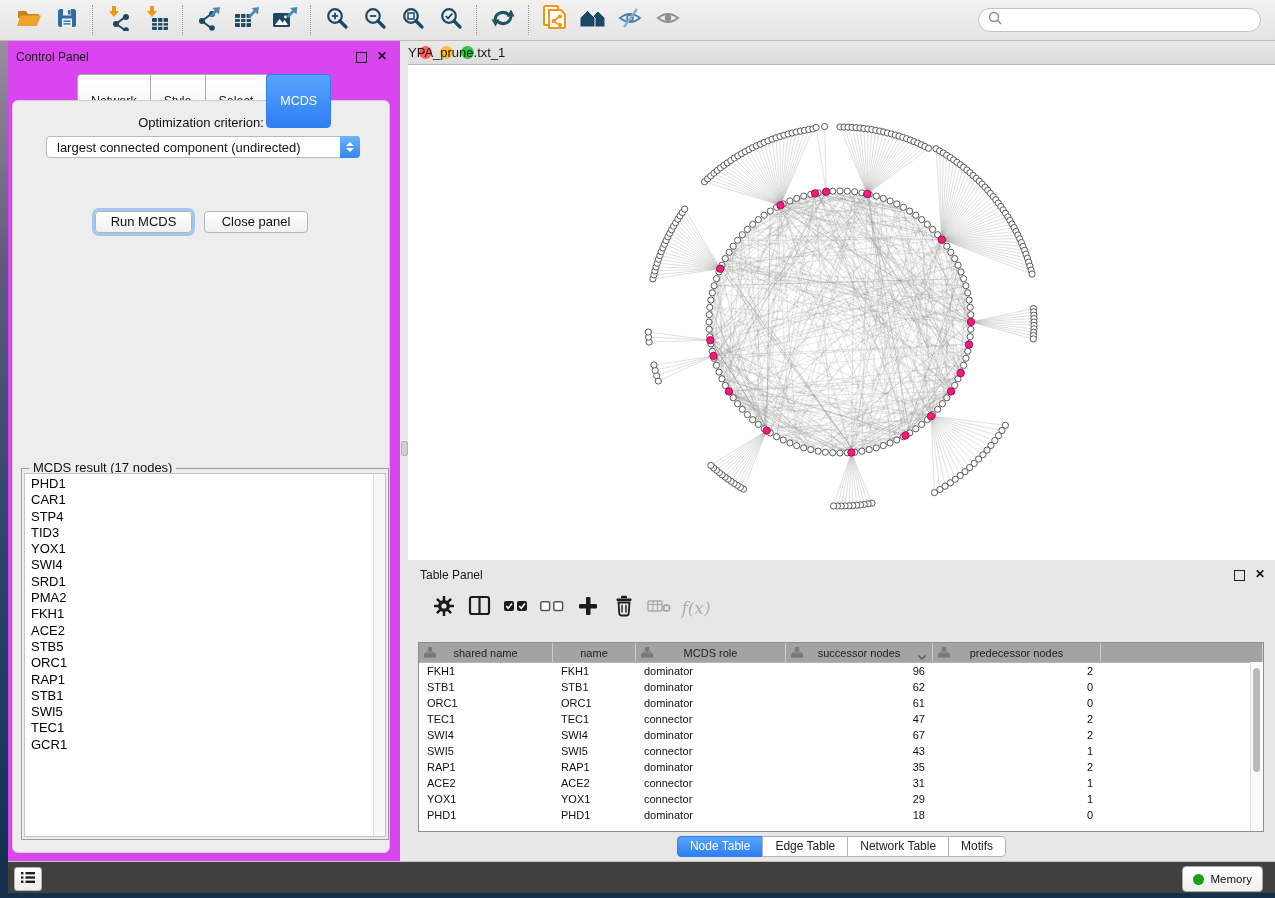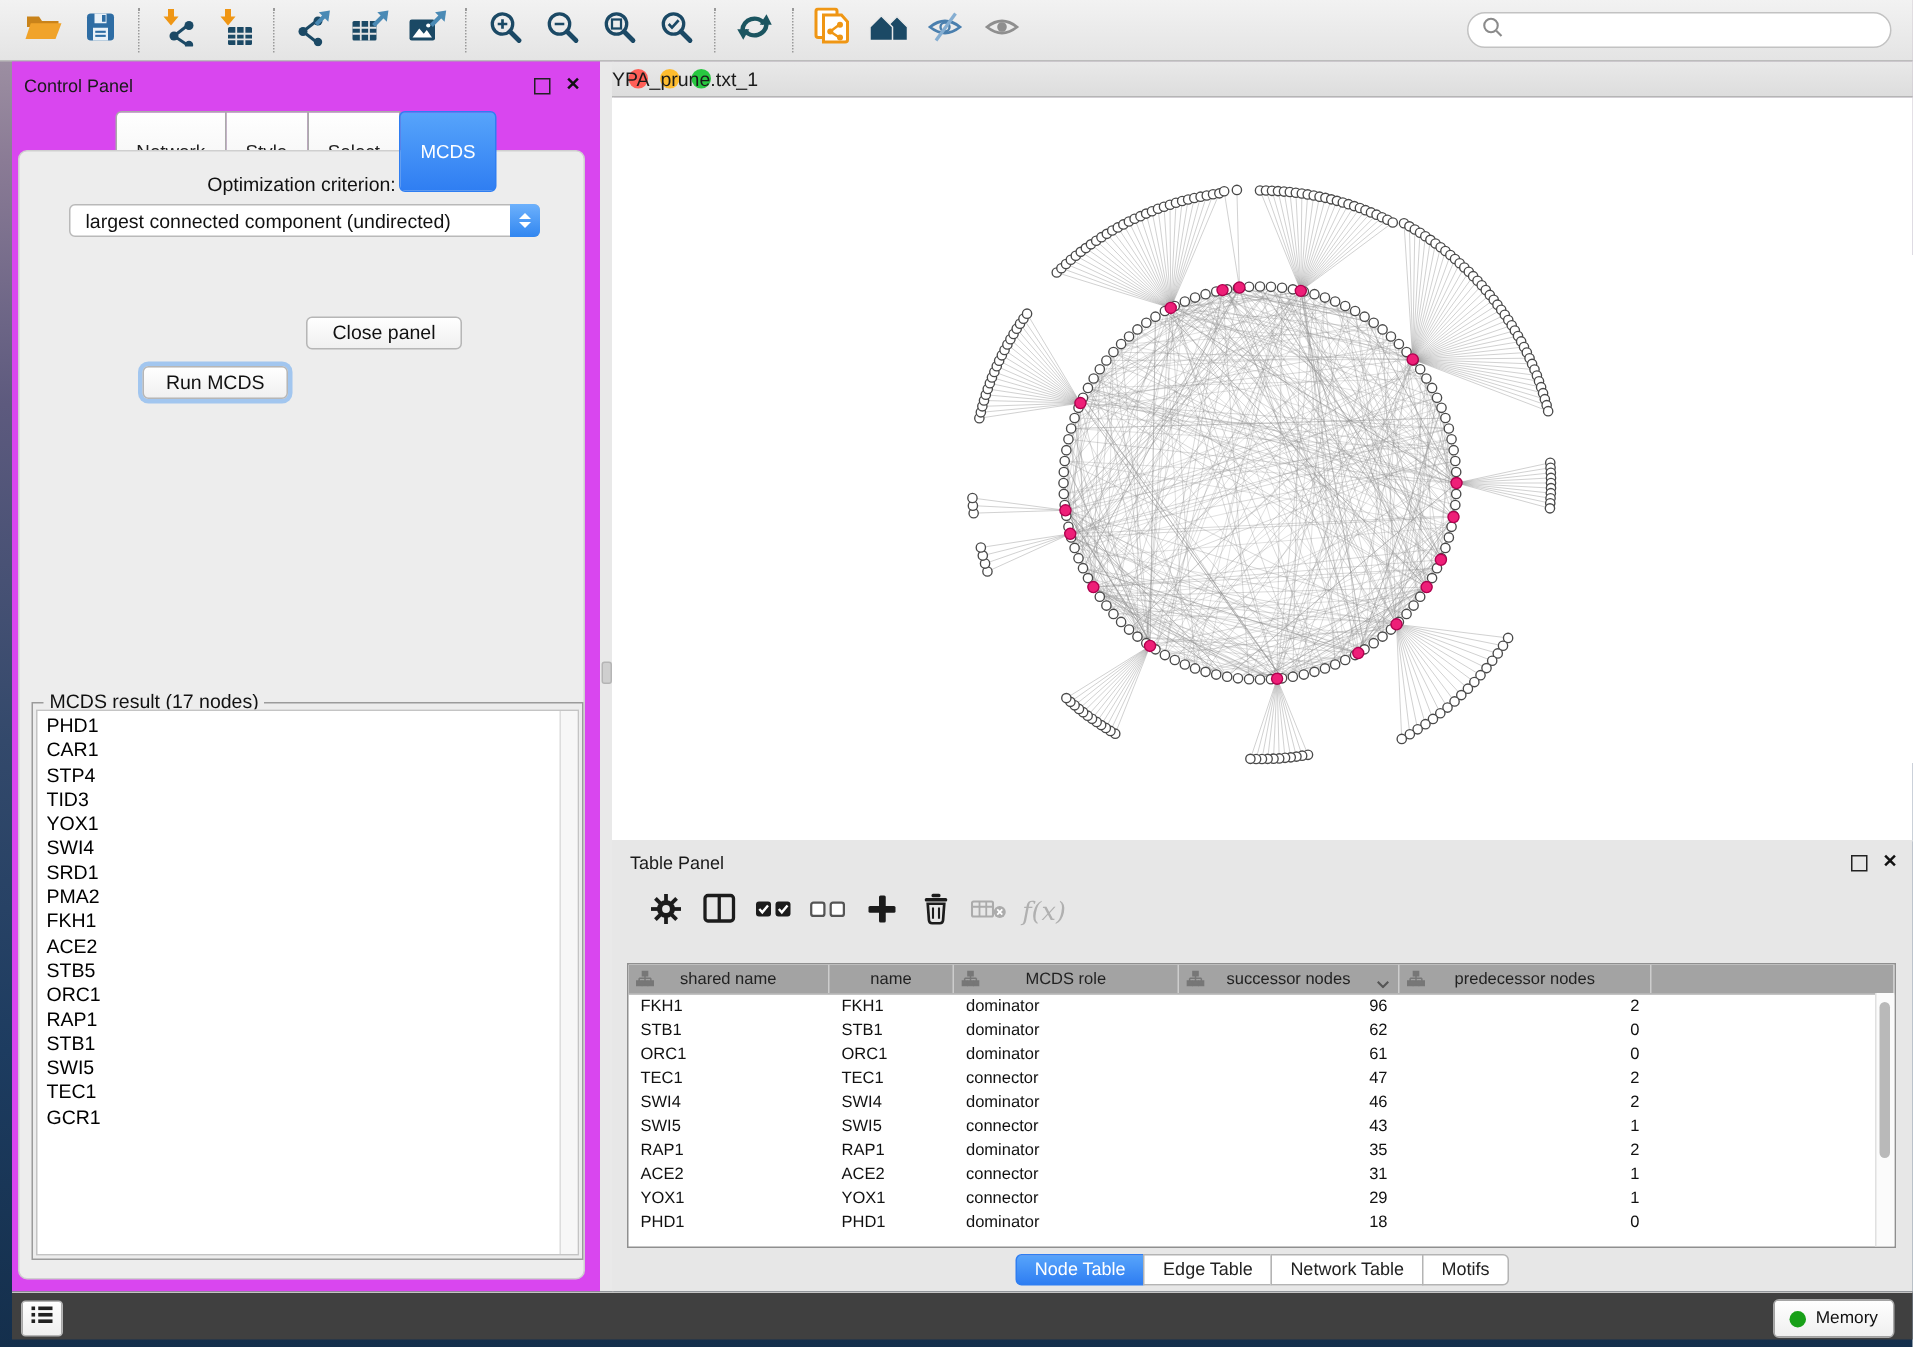--- a/index.html
+++ b/index.html
@@ -34,21 +34,21 @@
   .opt-label{position:absolute;left:0;top:14px;width:100%;text-align:center;font-size:13px;color:#111;}
   .opt-select{position:absolute;left:33px;top:35px;width:314px;height:22px;background:#fff;border:1px solid #b9b9b9;
     border-radius:4px;box-sizing:border-box;display:flex;align-items:center;}
   .opt-select .sel-text{flex:1;font-size:13px;color:#111;padding-left:10px;white-space:nowrap;}
   .sel-stepper{width:20px;height:22px;margin:-1px -1px 0 0;border-radius:0 4px 4px 0;
     background:linear-gradient(#6db1fc,#3186f0);display:flex;flex-direction:column;align-items:center;justify-content:center;gap:2px;}
   .tri-up{width:0;height:0;border-left:4px solid transparent;border-right:4px solid transparent;border-bottom:4.5px solid #fff;}
   .tri-down{width:0;height:0;border-left:4px solid transparent;border-right:4px solid transparent;border-top:4.5px solid #fff;}
   .cp-btn{position:absolute;top:110px;height:22px;background:linear-gradient(#fff,#f0f0f0);border:1px solid #b6b6b6;
     border-radius:4px;font-size:13px;color:#111;text-align:center;line-height:20px;box-sizing:border-box;}
-  .btn-run{left:82px;width:97px;box-shadow:0 0 0 3px rgba(100,165,240,.55);margin-top:33px;}
+  .btn-run{left:82px;width:97px;box-shadow:0 0 0 3px rgba(100,165,240,.55);}
   .btn-closepanel{left:191px;width:104px;}
   .mcds-group{position:absolute;left:8px;top:367px;width:366px;height:370px;border:1px solid #9b9b9b;background:#ededed;}
   .mcds-legend{position:absolute;left:7px;top:-9px;background:#ededed;padding:0 4px;font-size:13px;color:#111;}
   .mcds-list{position:absolute;left:2px;top:4px;right:2px;bottom:2px;background:#fff;border:1px solid #c4c4c4;overflow:hidden;}
   .mcds-item{font-size:13px;line-height:16.3px;padding-left:6px;color:#000;}
   .mcds-list .track{position:absolute;right:0;top:0;bottom:0;width:11px;background:#f7f7f7;border-left:1px solid #ddd;}
   .mcds-list .items{position:absolute;left:0;top:2px;right:12px;}
   
   .v-splitter{position:absolute;left:400px;top:41px;width:8px;height:820px;background:#e9e9e9;border-right:1px solid #9a9a9a;}
   .v-splitter .grip{position:absolute;left:1px;top:400px;width:5px;height:13px;background:#cfcfcf;border:1px solid #b5b5b5;border-radius:2px;}
@@ -1433,21 +1433,21 @@
           <div class="td c1">TEC1</div>
           <div class="td c2">connector</div>
           <div class="td c3 num">47</div>
           <div class="td c4 num">2</div>
           <div class="td c5"></div>
         </div>
         <div class="tr">
           <div class="td c0">SWI4</div>
           <div class="td c1">SWI4</div>
           <div class="td c2">dominator</div>
-          <div class="td c3 num">46</div>
+          <div class="td c3 num">67</div>
           <div class="td c4 num">2</div>
           <div class="td c5"></div>
         </div>
         <div class="tr">
           <div class="td c0">SWI5</div>
           <div class="td c1">SWI5</div>
           <div class="td c2">connector</div>
           <div class="td c3 num">43</div>
           <div class="td c4 num">1</div>
           <div class="td c5"></div>

